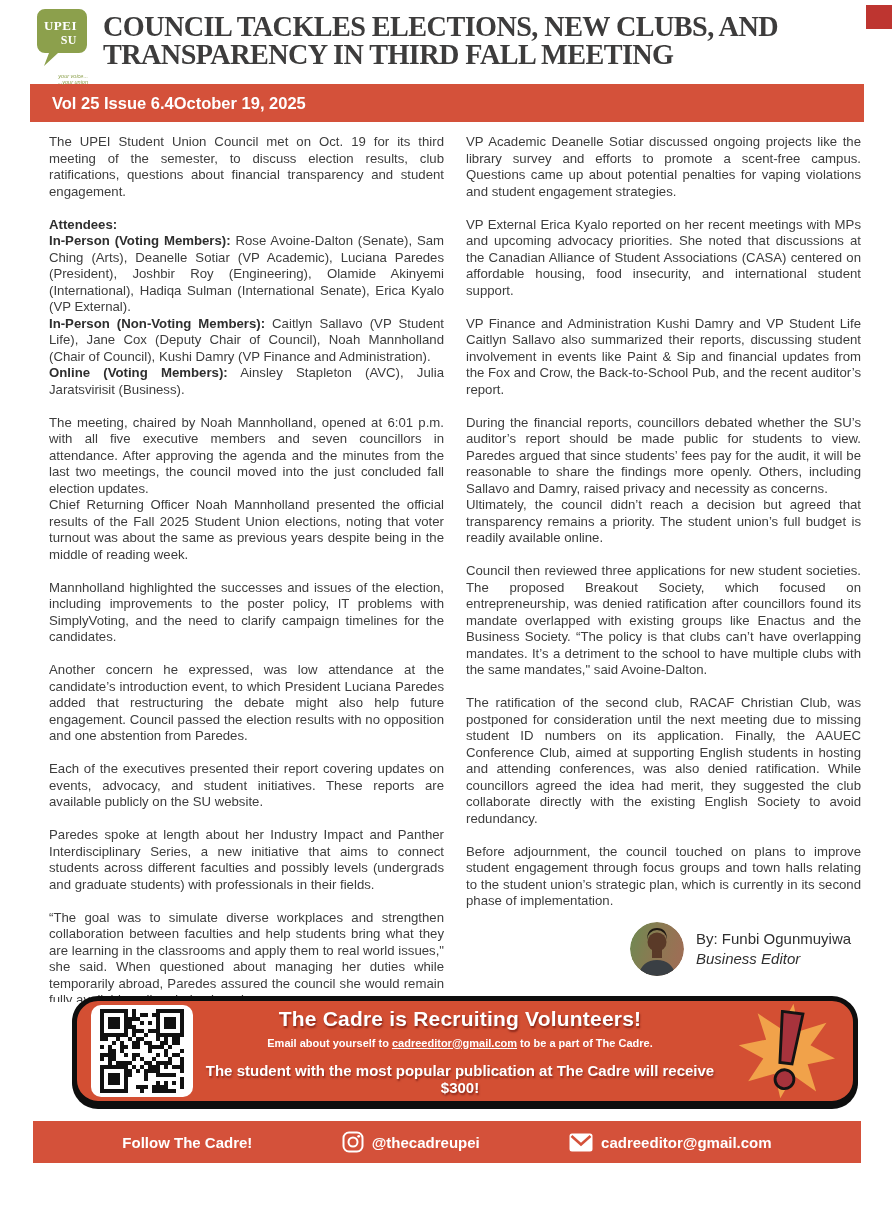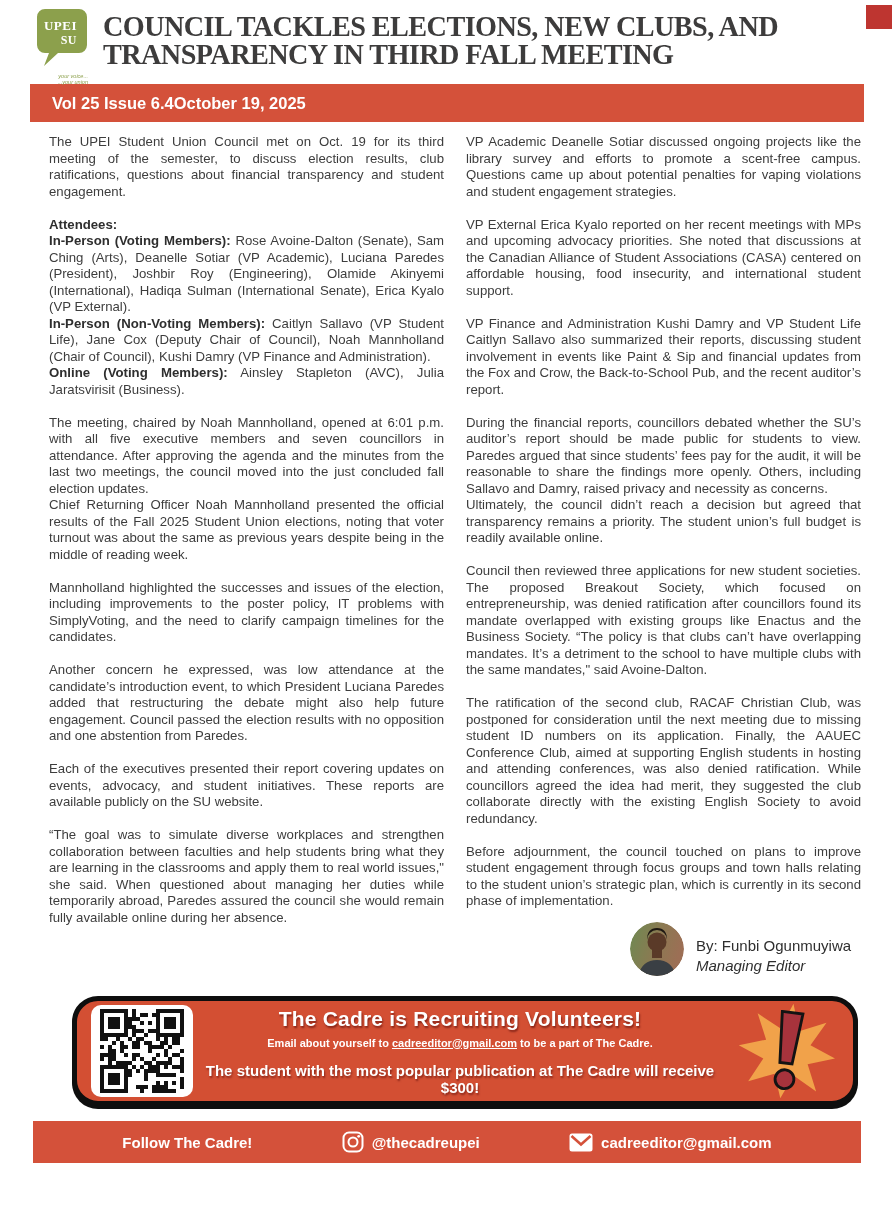--- a/index.html
+++ b/index.html
@@ -23,21 +23,21 @@
              padding:0 22px;font-weight:bold;font-size:16.5px;}
 
   
   .article{display:flex;gap:22px;padding:12px 33px 0 33px;height:868px;overflow:hidden;margin-left:16px;}
   .col{flex:1;font-size:13.2px;line-height:16.5px;color:#3d3d3d;text-align:justify;}
   .para{margin:0;}
   .para.gap{margin-top:16.5px;}
   .para b{color:#2e2e2e;}
 
   
-  .byline{position:absolute;top:922px;left:630px;display:flex;align-items:flex-end;gap:12px;}
+  .byline{position:absolute;top:922px;left:630px;display:flex;align-items:center;gap:12px;}
   .avatar{width:54px;height:54px;border-radius:50%;overflow:hidden;flex:0 0 54px;}
   .byline-text{font-size:15px;color:#2f2f2f;line-height:20px;}
   .byline-role{font-style:italic;}
 
   
   .banner{position:absolute;left:36px;right:36px;top:996px;height:100px;
           background:#D34F33;border:5px solid #0e0e0e;border-radius:26px;
           box-shadow:0 3px 0 #0e0e0e;display:flex;align-items:center;padding:0 8px;margin-left:36px;}
   .qr-card{background:#fff;border-radius:10px;width:102px;height:92px;flex:0 0 102px;
            display:flex;align-items:center;justify-content:center;margin-left:6px;}
@@ -90,20 +90,21 @@
         <p class="para">The UPEI Student Union Council met on Oct. 19 for its third meeting of the semester, to discuss election results, club ratifications, questions about financial transparency and student engagement.</p>
         <p class="para gap"><b>Attendees:</b></p>
         <p class="para"><b>In-Person (Voting Members):</b> Rose Avoine-Dalton (Senate), Sam Ching (Arts), Deanelle Sotiar (VP Academic), Luciana Paredes (President), Joshbir Roy (Engineering), Olamide Akinyemi (International), Hadiqa Sulman (International Senate), Erica Kyalo (VP External).</p>
         <p class="para"><b>In-Person (Non-Voting Members):</b> Caitlyn Sallavo (VP Student Life), Jane Cox (Deputy Chair of Council), Noah Mannholland (Chair of Council), Kushi Damry (VP Finance and Administration).</p>
         <p class="para"><b>Online (Voting Members):</b> Ainsley Stapleton (AVC), Julia Jaratsvirisit (Business).</p>
         <p class="para gap">The meeting, chaired by Noah Mannholland, opened at 6:01 p.m. with all five executive members and seven councillors in attendance. After approving the agenda and the minutes from the last two meetings, the council moved into the just concluded fall election updates.</p>
         <p class="para">Chief Returning Officer Noah Mannholland presented the official results of the Fall 2025 Student Union elections, noting that voter turnout was about the same as previous years despite being in the middle of reading week.</p>
         <p class="para gap">Mannholland highlighted the successes and issues of the election, including improvements to the poster policy, IT problems with SimplyVoting, and the need to clarify campaign timelines for the candidates.</p>
         <p class="para gap">Another concern he expressed, was low attendance at the candidate’s introduction event, to which President Luciana Paredes added that restructuring the debate might also help future engagement. Council passed the election results with no opposition and one abstention from Paredes.</p>
         <p class="para gap">Each of the executives presented their report covering updates on events, advocacy, and student initiatives. These reports are available publicly on the SU website.</p>
+        <p class="para gap">Paredes spoke at length about her Industry Impact and Panther Interdisciplinary Series, a new initiative that aims to connect students across different faculties and possibly levels (undergrads and graduate students) with professionals in their fields.</p>
         <p class="para gap">“The goal was to simulate diverse workplaces and strengthen collaboration between faculties and help students bring what they are learning in the classrooms and apply them to real world issues," she said. When questioned about managing her duties while temporarily abroad, Paredes assured the council she would remain fully available online during her absence.</p>
       </div>
     <div class="col" id="col-right">
         <p class="para">VP Academic Deanelle Sotiar discussed ongoing projects like the library survey and efforts to promote a scent-free campus. Questions came up about potential penalties for vaping violations and student engagement strategies.</p>
         <p class="para gap">VP External Erica Kyalo reported on her recent meetings with MPs and upcoming advocacy priorities. She noted that discussions at the Canadian Alliance of Student Associations (CASA) centered on affordable housing, food insecurity, and international student support.</p>
         <p class="para gap">VP Finance and Administration Kushi Damry and VP Student Life Caitlyn Sallavo also summarized their reports, discussing student involvement in events like Paint &amp; Sip and financial updates from the Fox and Crow, the Back-to-School Pub, and the recent auditor’s report.</p>
         <p class="para gap">During the financial reports, councillors debated whether the SU’s auditor’s report should be made public for students to view. Paredes argued that since students’ fees pay for the audit, it will be reasonable to share the findings more openly. Others, including Sallavo and Damry, raised privacy and necessity as concerns.</p>
         <p class="para">Ultimately, the council didn’t reach a decision but agreed that transparency remains a priority. The student union’s full budget is readily available online.</p>
         <p class="para gap">Council then reviewed three applications for new student societies. The proposed Breakout Society, which focused on entrepreneurship, was denied ratification after councillors found its mandate overlapped with existing groups like Enactus and the Business Society. “The policy is that clubs can’t have overlapping mandates. It’s a detriment to the school to have multiple clubs with the same mandates," said Avoine-Dalton.</p>
         <p class="para gap">The ratification of the second club, RACAF Christian Club, was postponed for consideration until the next meeting due to missing student ID numbers on its application. Finally, the AAUEC Conference Club, aimed at supporting English students in hosting and attending conferences, was also denied ratification. While councillors agreed the idea had merit, they suggested the club collaborate directly with the existing English Society to avoid redundancy.</p>
@@ -128,21 +129,21 @@
           <rect width="54" height="54" fill="url(#bg)"></rect>
           <path d="M8 54 q4 -16 19 -16 q15 0 19 16 z" fill="#3a3f44"></path>
           <rect x="22" y="26" width="10" height="10" fill="#5a3a28"></rect>
           <circle cx="27" cy="20" r="9.5" fill="#5a3a28"></circle>
           <path d="M17 18 a10 10 0 0 1 20 0 q0 -12 -10 -12 q-10 0 -10 12 z" fill="#1d1712"></path>
         </g>
       </svg>
     </div>
     <div class="byline-text">
       <div>By: Funbi Ogunmuyiwa</div>
-      <div class="byline-role">Managing Editor</div>
+      <div class="byline-role">Business Editor</div>
     </div>
   </div>
 
   <div class="banner">
     <div class="qr-card" id="qr">
         <svg width="84" height="84" viewBox="0 0 84 84">
           <rect x="32" y="0" width="4" height="4" fill="#111"></rect>
           <rect x="32" y="4" width="4" height="4" fill="#111"></rect>
           <rect x="40" y="4" width="4" height="4" fill="#111"></rect>
           <rect x="44" y="4" width="4" height="4" fill="#111"></rect>

